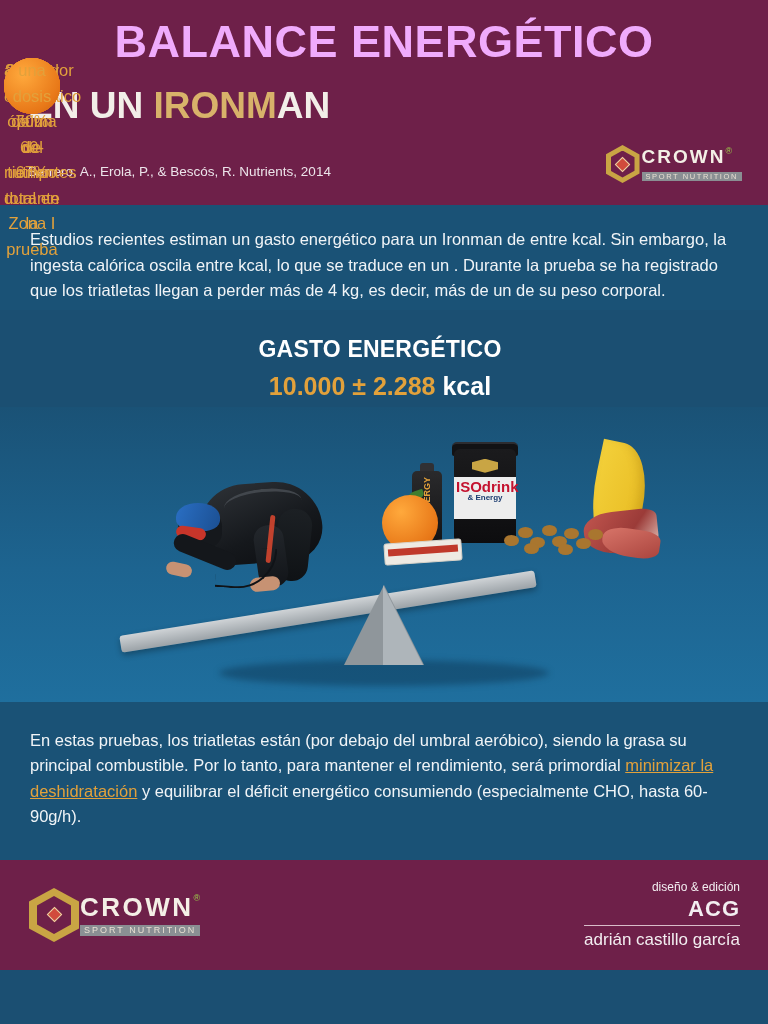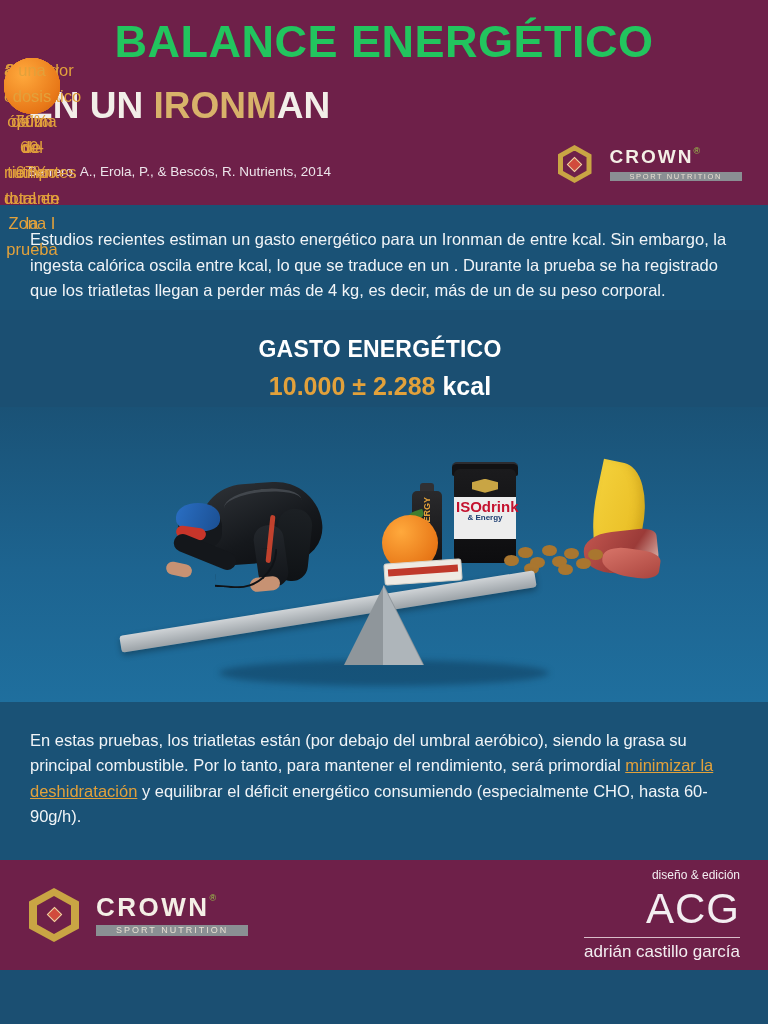--- a/index.html
+++ b/index.html
@@ -19,21 +19,21 @@
 
   
   .header {
     position: relative;
     height: 205px;
     background: #6e2049;
     padding: 18px 28px 0 28px;
   }
   .title-1 {
     text-align: center;
-    color: #22c55e;
+    color: #f0abfc;
     font-size: 45px;
     font-weight: bold;
     letter-spacing: 0.5px;
     line-height: 1.05;
   }
   .title-2 {
     text-align: left;
     color: #f2eee8;
     font-size: 37px;
     font-weight: bold;
@@ -44,21 +44,21 @@
   .citation {
     position: absolute;
     left: 28px;
     bottom: 26px;
     color: #ece4ea;
     font-size: 13.5px;
   }
   .crown-logo {
     display: flex;
     align-items: center;
-    gap: 16px;
+    gap: 0;
   }
   .crown-logo .hexwrap {
     position: relative;
     width: 38px;
     height: 42px;
     display: flex;
     align-items: center;
     justify-content: center;
   }
   .hex {
@@ -76,21 +76,21 @@
   .hex-core {
     width: 11px; height: 11px;
     background: #d14b3c;
     transform: rotate(45deg);
     border: 1px solid #e8d8a8;
   }
   .crown-text { line-height: 1; }
   .crown-text .cw { color: #f4efe6; font-size: 19px; font-weight: bold; letter-spacing: 2px; }
   .crown-text .cs {
     color: #e8dfd2; font-size: 7.5px; letter-spacing: 1.6px;
-    background: #8a8f93; display: inline-block; padding: 1px 20px; margin-top: 2px;
+    background: #8a8f93; display: inline-block; padding: 1px 4px; margin-top: 2px;
   }
   .crown-text .reg { font-size: 9px; vertical-align: top; color: #9ccf4a; }
   .header-logo {
     position: absolute;
     right: 26px;
     bottom: 20px;
   }
 
   
   .body-top {
@@ -268,21 +268,21 @@
     position: absolute;
     left: 44px; top: 82px;
     width: 60px; height: 42px;
     border: 2px solid #101317;
     border-top: none; border-left: none;
     border-radius: 0 0 40px 0;
     transform: rotate(4deg);
   }
 
   
-  .food { position: absolute; left: 378px; top: 50px; width: 300px; height: 160px; }
+  .food { position: absolute; left: 378px; top: 30px; width: 300px; height: 160px; }
   .tub {
     position: absolute; left: 76px; top: 12px;
     width: 62px; height: 94px;
     background: linear-gradient(#1b1b1d,#0d0d0f);
     border-radius: 6px;
   }
   .tub-lid {
     position: absolute; left: 74px; top: 5px;
     width: 66px; height: 14px;
     background: #121214;
@@ -410,21 +410,21 @@
     justify-content: space-between;
     padding: 0 28px;
   }
   .footer .crown-logo .hexwrap { width: 52px; height: 56px; }
   .footer .hex { width: 50px; height: 54px; }
   .footer .hex-inner { width: 34px; height: 38px; }
   .footer .crown-text .cw { font-size: 26px; letter-spacing: 2.5px; }
   .footer .crown-text .cs { font-size: 9px; letter-spacing: 2px; }
   .acg { text-align: right; color: #f3eef1; line-height: 1.25; }
   .acg .small { font-size: 12px; }
-  .acg .big { font-size: 42px; font-weight: normal; letter-spacing: 1px; }
+  .acg .big { font-size: 22px; font-weight: bold; letter-spacing: 1px; }
   .acg .name { font-size: 17px; }
   .acg .rule { height: 1px; background: #d8bdc9; margin: 2px 0 3px 0; }
 </style>
 </head>
 <body>
 
 <div class="poster">
 
   <div class="header">
     <div class="title-1">BALANCE ENERGÉTICO</div>

